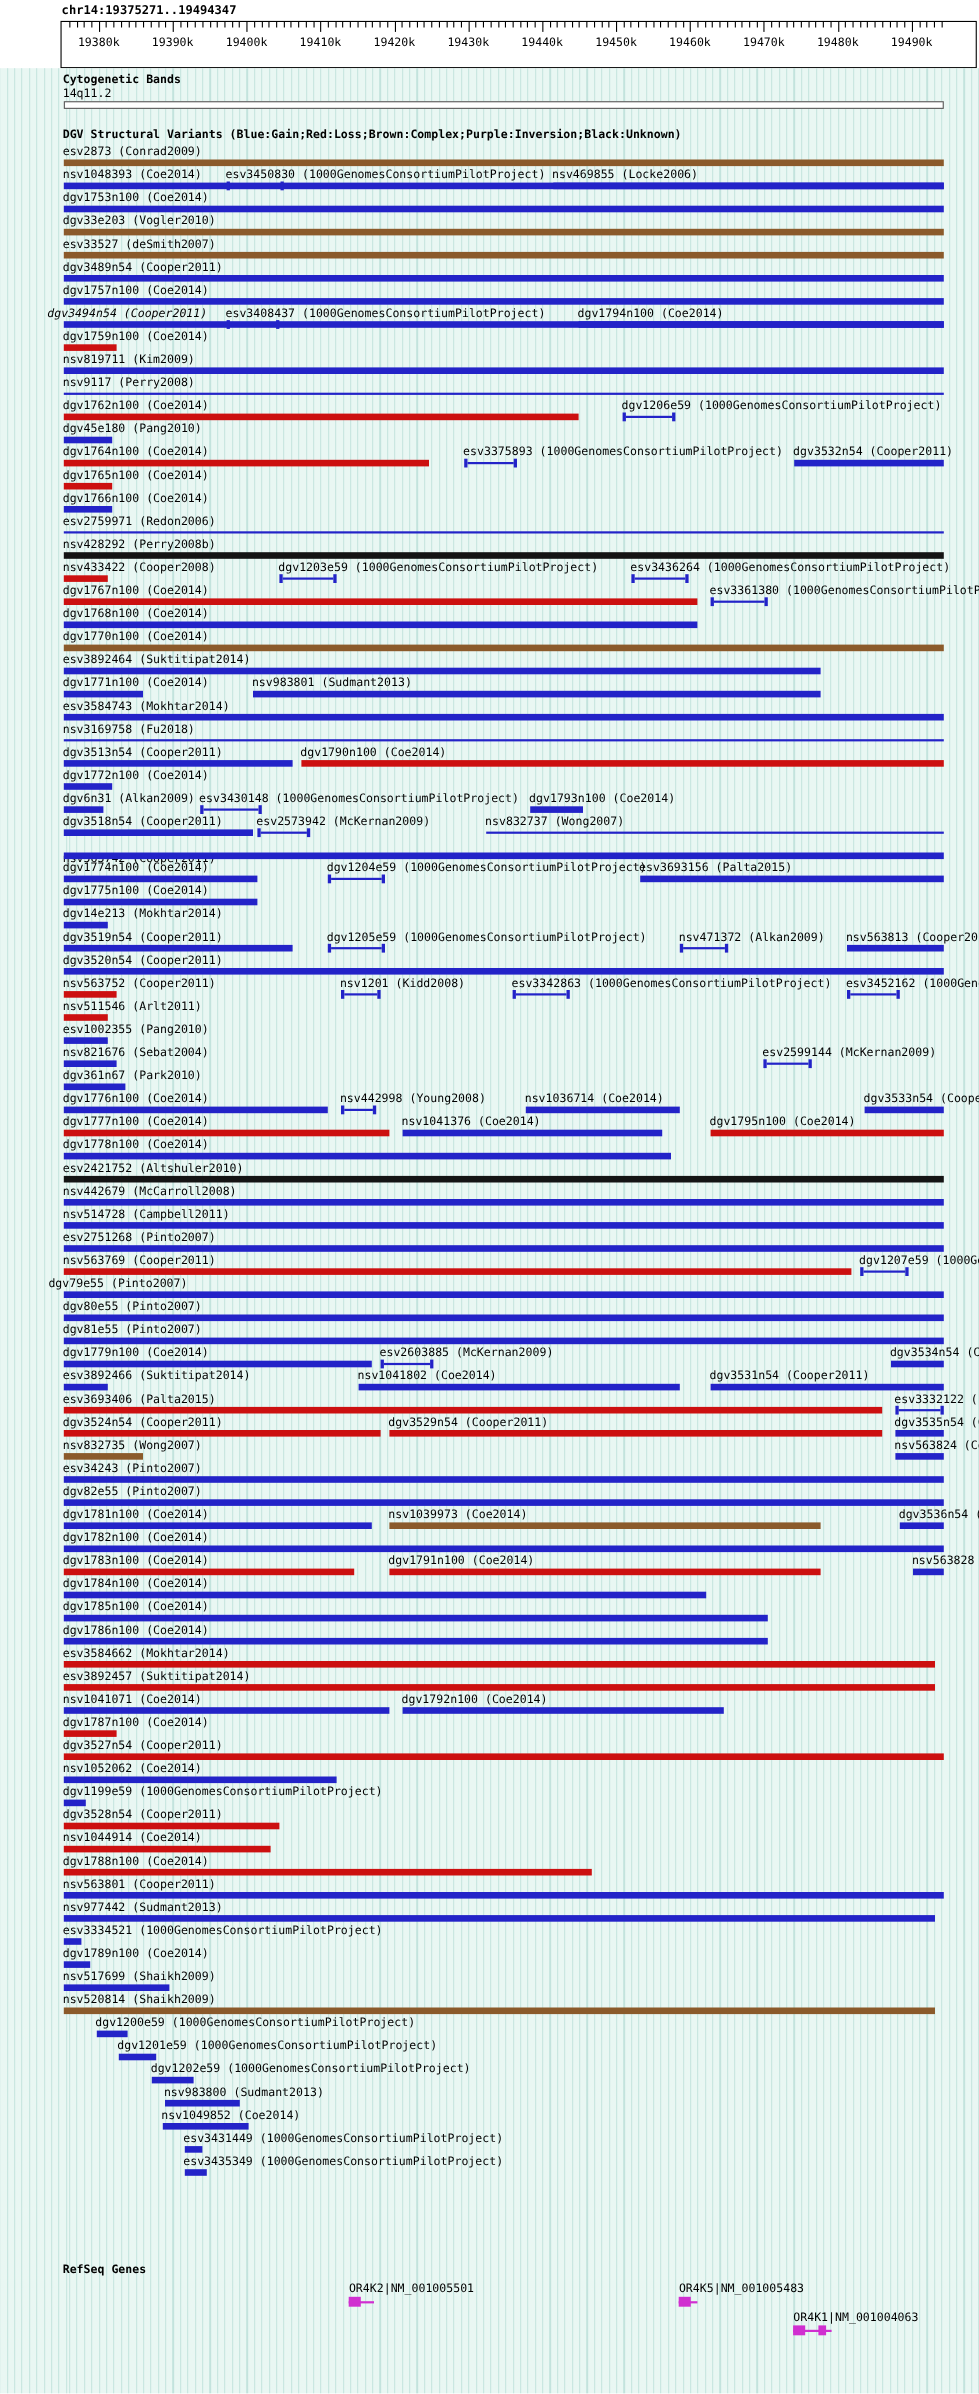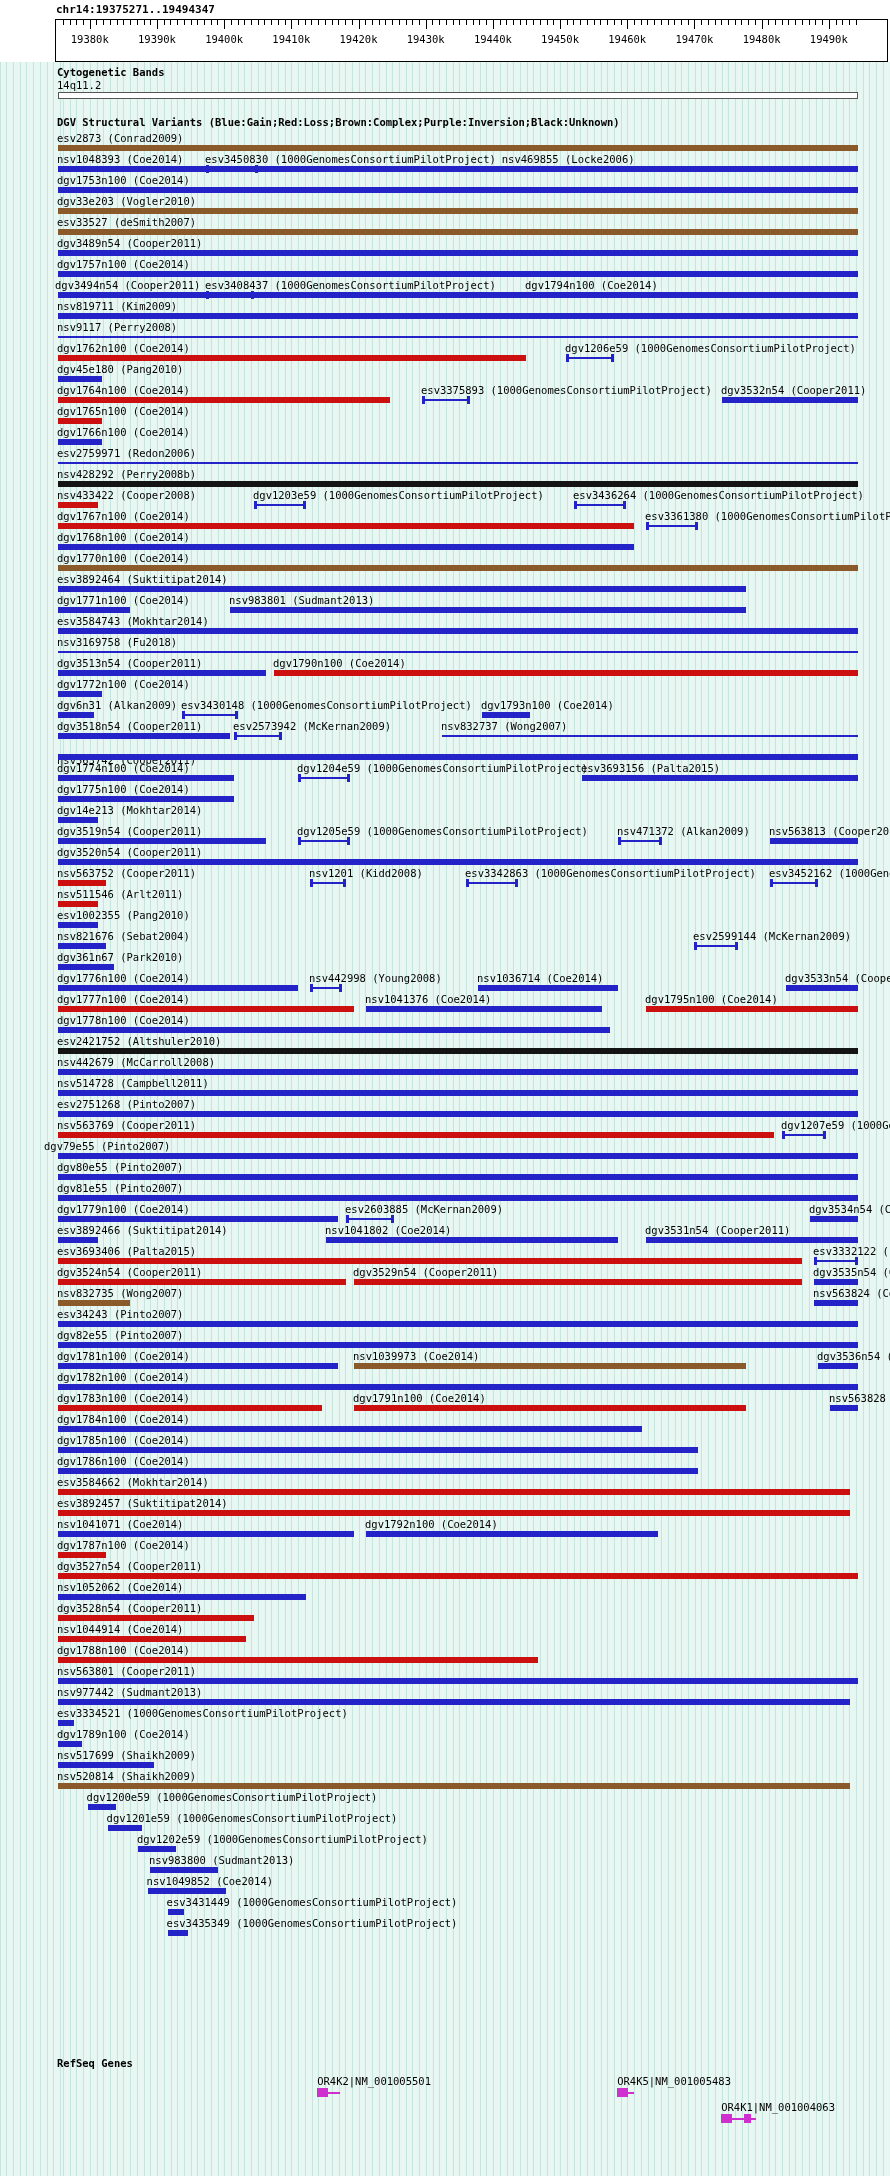--- a/index.html
+++ b/index.html
@@ -214,28 +214,32 @@
         </div>
         <div class="vrow">
           <span class="vlabel" style="left: 57px;">dgv3489n54 (Cooper2011)</span>
           <div class="vbar" style="left: 58px; width: 800px; background: rgb(35, 35, 200);"></div>
         </div>
         <div class="vrow">
           <span class="vlabel" style="left: 57px;">dgv1757n100 (Coe2014)</span>
           <div class="vbar" style="left: 58px; width: 800px; background: rgb(35, 35, 200);"></div>
         </div>
         <div class="vrow">
-          <span class="vlabel" style="left: 55px;">dgv3494n54 (Cooper2011)</span>
+          <span class="vlabel" style="left: 43px; font-style: italic;">dgv3494n54 (Cooper2011)</span>
           <div class="vbar" style="left: 58px; width: 800px; background: rgb(35, 35, 200);"></div>
           <span class="vlabel" style="left: 205px;">esv3408437 (1000GenomesConsortiumPilotProject)</span>
           <div class="vbar ibeam" style="left: 206px; width: 48px; border-color: rgb(35, 35, 200);">
             <i class="ibeam-line" style="background: rgb(35, 35, 200);"></i>
           </div>
           <span class="vlabel" style="left: 525px;">dgv1794n100 (Coe2014)</span>
           <div class="vbar" style="left: 526px; width: 332px; background: rgb(35, 35, 200);"></div>
+        </div>
+        <div class="vrow">
+          <span class="vlabel" style="left: 57px;">dgv1759n100 (Coe2014)</span>
+          <div class="vbar" style="left: 58px; width: 48px; background: rgb(204, 16, 16);"></div>
         </div>
         <div class="vrow">
           <span class="vlabel" style="left: 57px;">nsv819711 (Kim2009)</span>
           <div class="vbar" style="left: 58px; width: 800px; background: rgb(35, 35, 200);"></div>
         </div>
         <div class="vrow">
           <span class="vlabel" style="left: 57px;">nsv9117 (Perry2008)</span>
           <div class="vbar thin" style="left: 58px; width: 800px; background: rgb(35, 35, 200);"></div>
         </div>
         <div class="vrow">
@@ -586,20 +590,24 @@
           <span class="vlabel" style="left: 57px;">dgv1787n100 (Coe2014)</span>
           <div class="vbar" style="left: 58px; width: 48px; background: rgb(204, 16, 16);"></div>
         </div>
         <div class="vrow">
           <span class="vlabel" style="left: 57px;">dgv3527n54 (Cooper2011)</span>
           <div class="vbar" style="left: 58px; width: 800px; background: rgb(204, 16, 16);"></div>
         </div>
         <div class="vrow">
           <span class="vlabel" style="left: 57px;">nsv1052062 (Coe2014)</span>
           <div class="vbar" style="left: 58px; width: 248px; background: rgb(35, 35, 200);"></div>
+        </div>
+        <div class="vrow">
+          <span class="vlabel" style="left: 57px;">dgv1199e59 (1000GenomesConsortiumPilotProject)</span>
+          <div class="vbar" style="left: 58px; width: 20px; background: rgb(35, 35, 200);"></div>
         </div>
         <div class="vrow">
           <span class="vlabel" style="left: 57px;">dgv3528n54 (Cooper2011)</span>
           <div class="vbar" style="left: 58px; width: 196px; background: rgb(204, 16, 16);"></div>
         </div>
         <div class="vrow">
           <span class="vlabel" style="left: 57px;">nsv1044914 (Coe2014)</span>
           <div class="vbar" style="left: 58px; width: 188px; background: rgb(204, 16, 16);"></div>
         </div>
         <div class="vrow">

